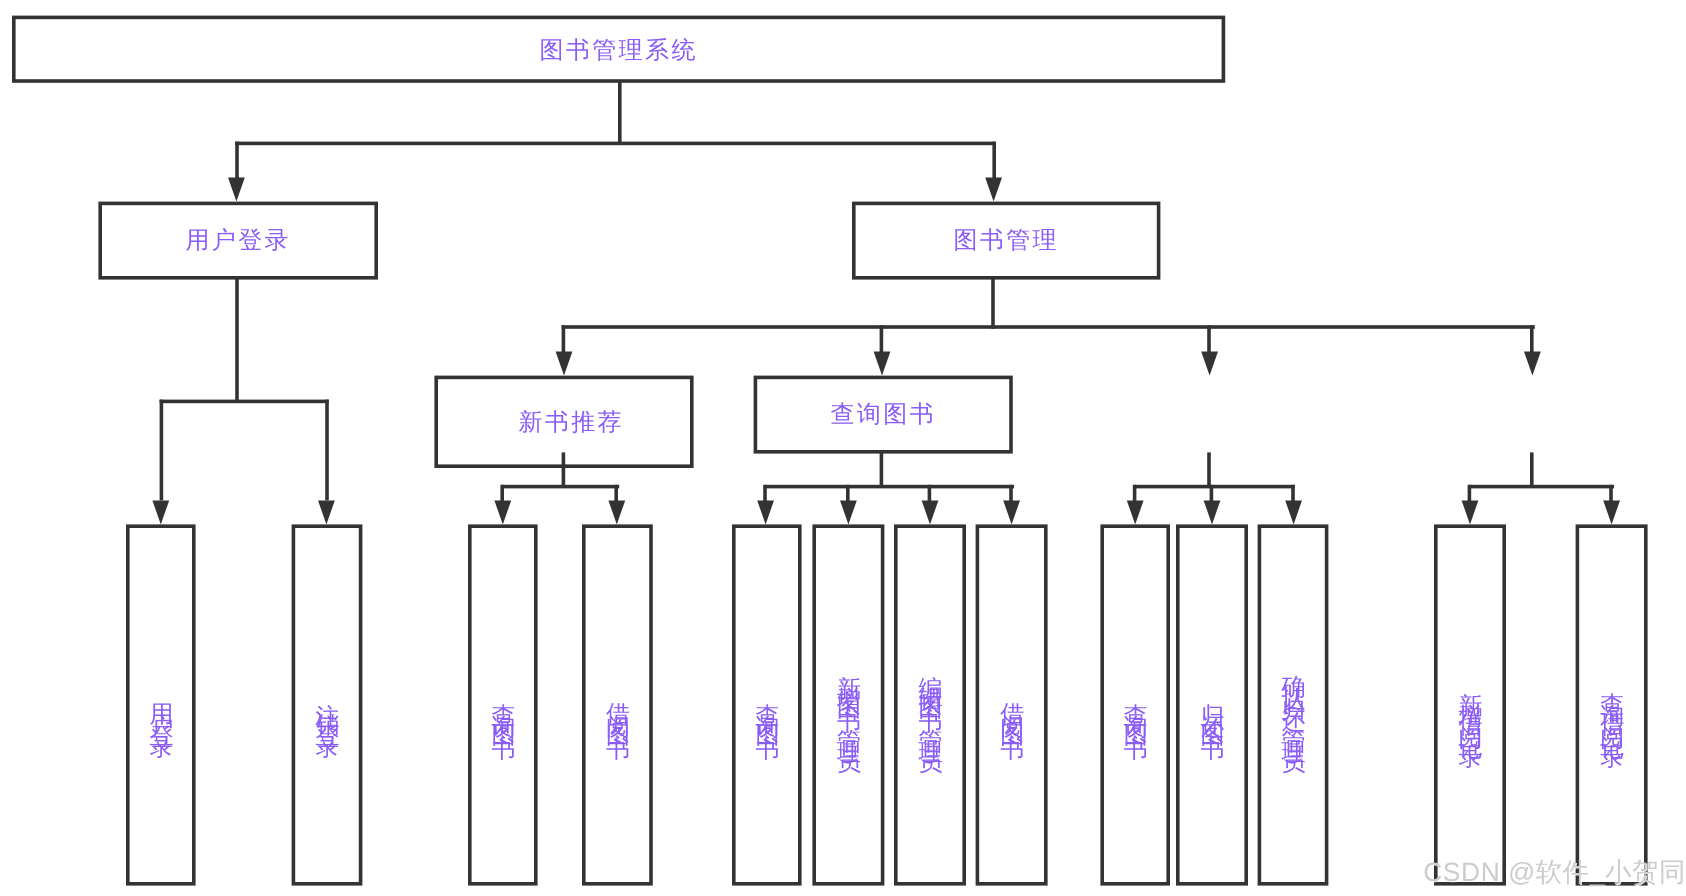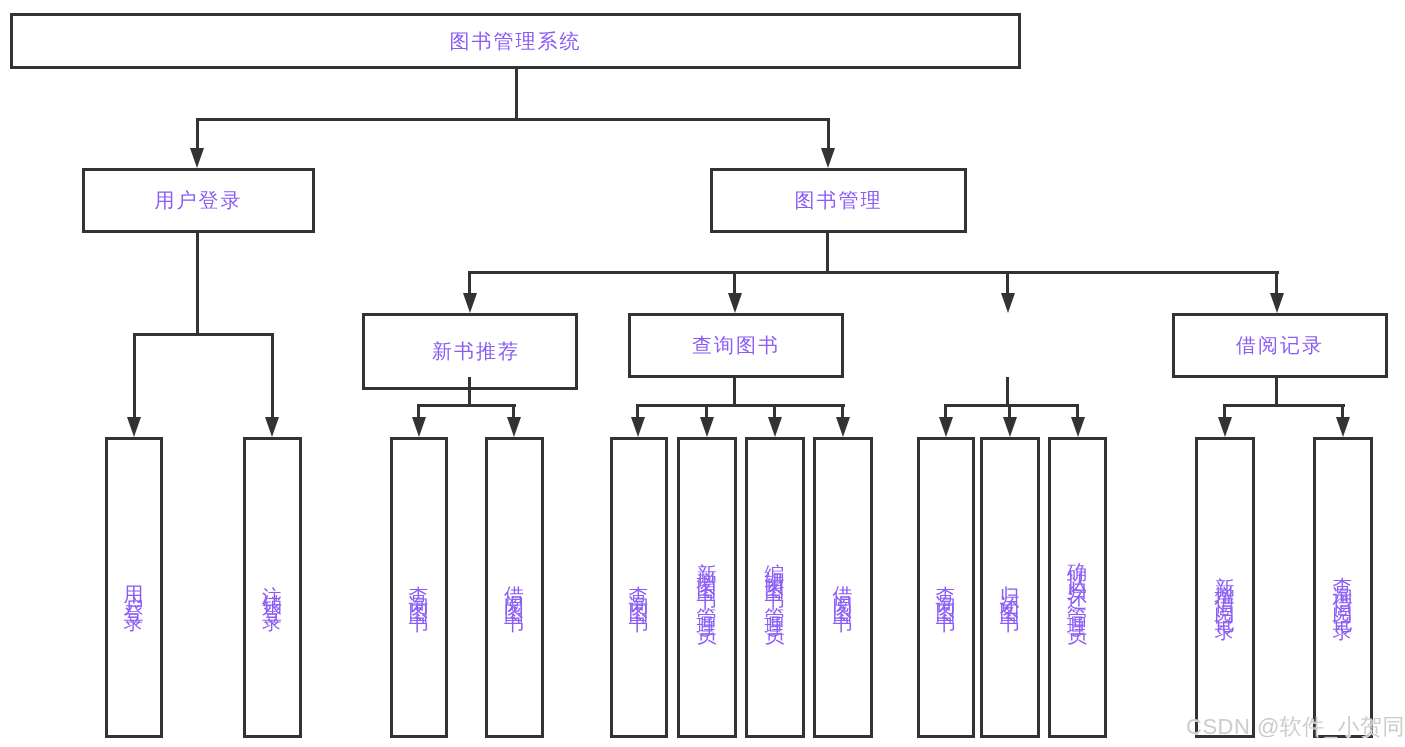--- a/index.html
+++ b/index.html
@@ -94,23 +94,20 @@
   <div class="arrowhead" style="left:1001px; top:293px;"></div>
   <div class="line" style="left:1275px; top:271px; width:3px; height:24px;"></div>
   <div class="arrowhead" style="left:1270px; top:293px;"></div>
 
   <div class="box hbox" style="left:362px; top:313px; width:216px; height:77px;padding-left:12px;">
     <span>新书推荐</span>
   </div>
   <div class="box hbox" style="left:628px; top:313px; width:216px; height:65px;">
     <span>查询图书</span>
   </div>
-  <div class="box hbox" style="left:1172px; top:313px; width:216px; height:65px;">
-    <span>借阅记录</span>
-  </div>
 
   <div class="line" style="left:468px; top:377px; width:3px; height:28px;"></div>
   <div class="line" style="left:418px; top:404px; width:98px; height:3px;"></div>
   <div class="line" style="left:417px; top:404px; width:3px; height:15px;"></div>
   <div class="arrowhead" style="left:412px; top:417px;"></div>
   <div class="line" style="left:512px; top:404px; width:3px; height:15px;"></div>
   <div class="arrowhead" style="left:507px; top:417px;"></div>
 
   <div class="line" style="left:733px; top:377px; width:3px; height:28px;"></div>
   <div class="line" style="left:637px; top:404px; width:208px; height:3px;"></div>

